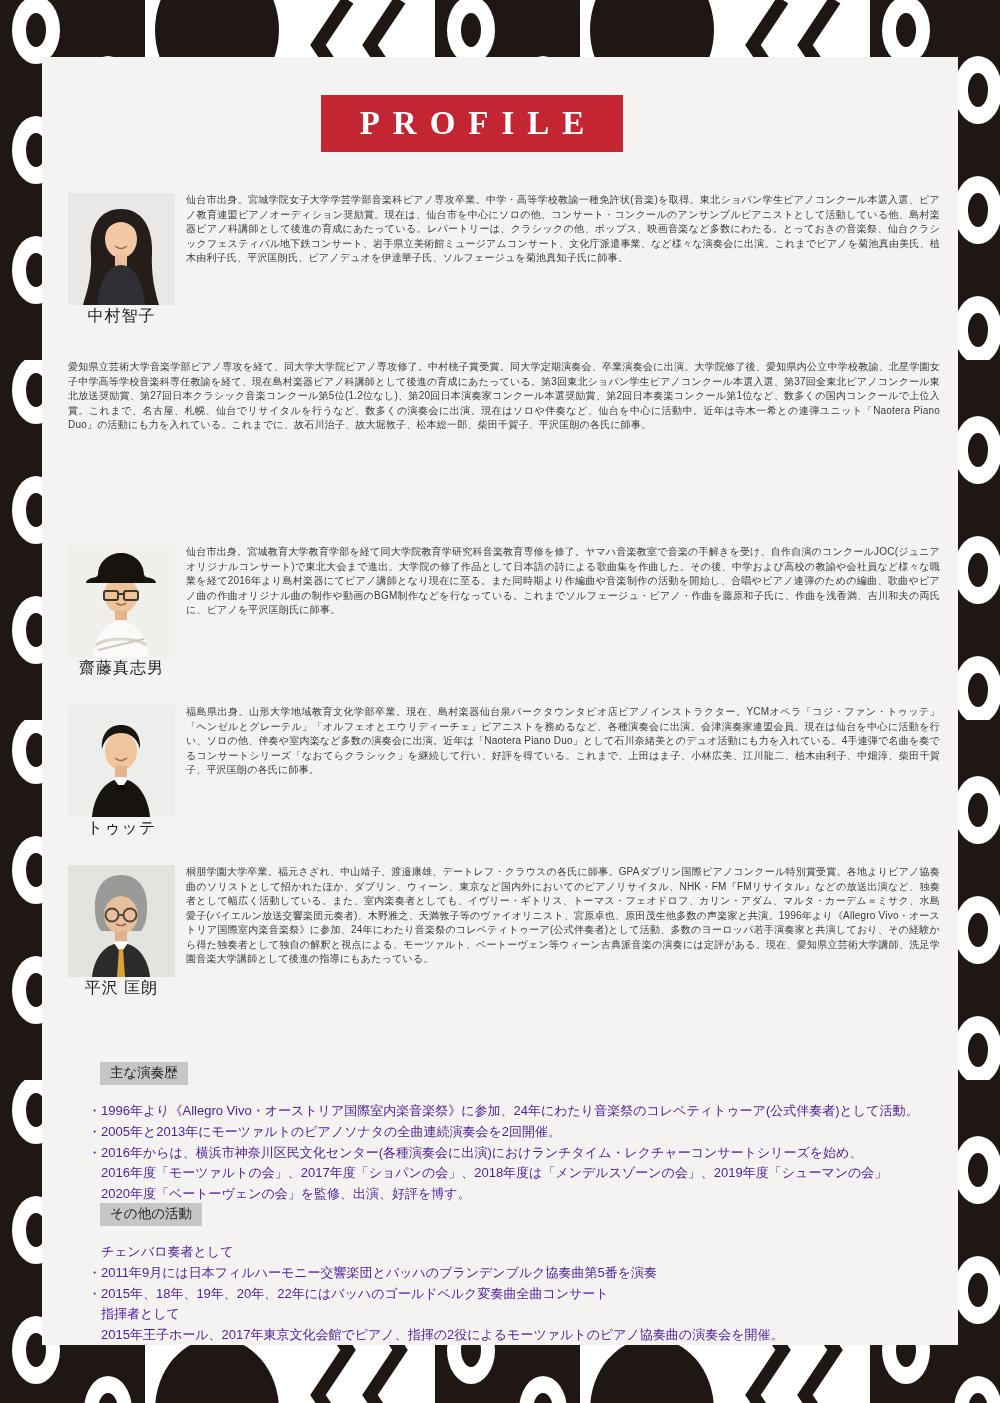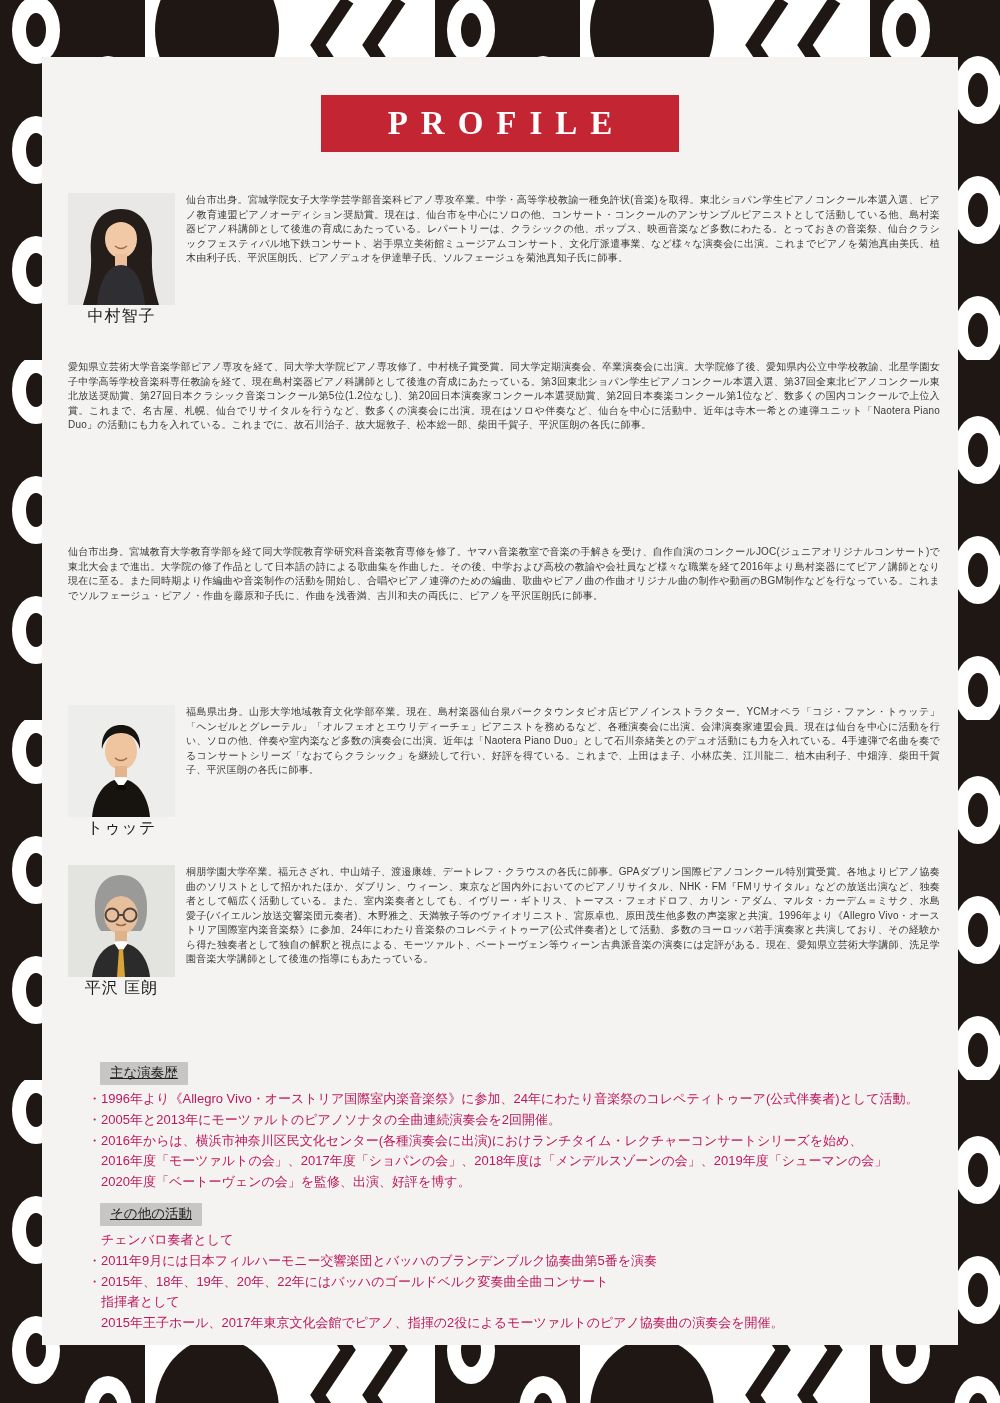--- a/index.html
+++ b/index.html
@@ -1,28 +1,28 @@
 <!DOCTYPE html>
 <html><head>
 <meta charset="utf-8">
 <style>
   html,body{margin:0;padding:0;}
   .page{position:relative;width:1000px;height:1403px;overflow:hidden;background:#ffffff;font-family:"Liberation Sans","DejaVu Sans",sans-serif;}
   .bg-pattern{position:absolute;left:0;top:0;width:1000px;height:1403px;display:block;}
   .card{position:absolute;left:42px;top:57px;width:916px;height:1288px;background:#f4f3f1;}
-  .banner{position:absolute;left:279px;top:38px;width:358px;height:57px;background:#c32533;display:flex;align-items:center;justify-content:center;}
+  .banner{position:absolute;left:279px;top:38px;width:302px;height:57px;background:#c32533;display:flex;align-items:center;justify-content:center;}
   .banner-text{color:#ffffff;font-family:"Liberation Serif","DejaVu Serif",serif;font-weight:700;font-size:33px;letter-spacing:13px;text-indent:13px;}
   .profile{position:absolute;left:26px;width:872px;display:flex;gap:11px;}
   .photo-col{width:107px;flex:none;}
   .photo{width:107px;height:112px;display:block;}
   .profile-name{margin-top:1px;text-align:center;font-size:16px;color:#1d1d1d;letter-spacing:1px;white-space:nowrap;}
   .bio{flex:1;font-size:10px;line-height:1.45;color:#3a3a3a;text-align:justify;letter-spacing:0.2px;}
   .section{position:absolute;left:46px;width:850px;}
-  .section-heading{display:inline-block;margin-left:12px;background:#c7c6c4;color:#1d1d1d;font-size:13.5px;padding:2px 10px 3px;text-decoration:underline;}
-  .section-lines{margin-top:4px;font-size:13px;line-height:1.6;color:#be185d;}
+  .section-heading{display:inline-block;margin-left:12px;background:#c7c6c4;color:#1d1d1d;font-size:13.5px;padding:2px 10px 3px;}
+  .section-lines{margin-top:16px;font-size:13px;line-height:1.6;color:#4c1d95;}
   .section-line{white-space:pre-wrap;}
   .p1{top:136px;} .p2{top:303px;} .p3{top:488px;} .p4{top:648px;} .p5{top:808px;}
   .s1{top:1005px;} .s2{top:1146px;}
 </style>
 </head>
 <body>
 
 <div class="page">
 
   <svg class="bg-pattern" width="1000" height="1403" xmlns="http://www.w3.org/2000/svg">
@@ -76,20 +76,36 @@
         <div class="profile-name">中村智子</div>
       </div>
       <div class="bio">仙台市出身。宮城学院女子大学学芸学部音楽科ピアノ専攻卒業。中学・高等学校教諭一種免許状(音楽)を取得。東北ショパン学生ピアノコンクール本選入選、ピアノ教育連盟ピアノオーディション奨励賞。現在は、仙台市を中心にソロの他、コンサート・コンクールのアンサンブルピアニストとして活動している他、島村楽器ピアノ科講師として後進の育成にあたっている。レパートリーは、クラシックの他、ポップス、映画音楽など多数にわたる。とっておきの音楽祭、仙台クラシックフェスティバル地下鉄コンサート、岩手県立美術館ミュージアムコンサート、文化庁派遣事業、など様々な演奏会に出演。これまでピアノを菊池真由美氏、植木由利子氏、平沢匡朗氏、ピアノデュオを伊達華子氏、ソルフェージュを菊池真知子氏に師事。</div>
     </div>
 
     <div class="profile p2">
       <div class="bio">愛知県立芸術大学音楽学部ピアノ専攻を経て、同大学大学院ピアノ専攻修了。中村桃子賞受賞。同大学定期演奏会、卒業演奏会に出演。大学院修了後、愛知県内公立中学校教諭、北星学園女子中学高等学校音楽科専任教諭を経て、現在島村楽器ピアノ科講師として後進の育成にあたっている。第3回東北ショパン学生ピアノコンクール本選入選、第37回全東北ピアノコンクール東北放送奨励賞、第27回日本クラシック音楽コンクール第5位(1.2位なし)、第20回日本演奏家コンクール本選奨励賞、第2回日本奏楽コンクール第1位など、数多くの国内コンクールで上位入賞。これまで、名古屋、札幌、仙台でリサイタルを行うなど、数多くの演奏会に出演。現在はソロや伴奏など、仙台を中心に活動中。近年は寺木一希との連弾ユニット「Naotera Piano Duo」の活動にも力を入れている。これまでに、故石川治子、故大堀敦子、松本総一郎、柴田千賀子、平沢匡朗の各氏に師事。</div>
     </div>
 
     <div class="profile p3">
+      <div class="photo-col">
+        <svg class="photo" viewBox="0 0 107 112">
+          <rect width="107" height="112" fill="#f1efec"></rect>
+          <ellipse cx="53" cy="50" rx="17" ry="18" fill="#edc39c"></ellipse>
+          <path d="M30 30 C30 16 42 8 53 8 C64 8 76 16 76 30 L78 32 C84 33 88 35 88 38 L18 38 C18 35 22 33 28 32 Z" fill="#17140f"></path>
+          <rect x="36" y="46" width="14" height="9" rx="2" fill="none" stroke="#41382e" stroke-width="2"></rect>
+          <rect x="56" y="46" width="14" height="9" rx="2" fill="none" stroke="#41382e" stroke-width="2"></rect>
+          <line x1="50" y1="49" x2="56" y2="49" stroke="#41382e" stroke-width="2"></line>
+          <rect x="47" y="66" width="12" height="9" fill="#e4b58c"></rect>
+          <path d="M25 112 C27 90 38 76 53 76 C68 76 79 90 81 112 Z" fill="#fbfaf8"></path>
+          <path d="M28 100 C38 92 68 92 78 100" stroke="#d8d4cd" stroke-width="3" fill="none"></path>
+          <path d="M30 105 L76 94" stroke="#cfcabf" stroke-width="2" fill="none"></path>
+          <path d="M48 58 q5 4 10 0" stroke="#a06a4a" stroke-width="1.5" fill="none"></path>
+        </svg>
+        <div class="profile-name">齋藤真志男</div>
+      </div>
       <div class="bio">仙台市出身。宮城教育大学教育学部を経て同大学院教育学研究科音楽教育専修を修了。ヤマハ音楽教室で音楽の手解きを受け、自作自演のコンクールJOC(ジュニアオリジナルコンサート)で東北大会まで進出。大学院の修了作品として日本語の詩による歌曲集を作曲した。その後、中学および高校の教諭や会社員など様々な職業を経て2016年より島村楽器にてピアノ講師となり現在に至る。また同時期より作編曲や音楽制作の活動を開始し、合唱やピアノ連弾のための編曲、歌曲やピアノ曲の作曲オリジナル曲の制作や動画のBGM制作などを行なっている。これまでソルフェージュ・ピアノ・作曲を藤原和子氏に、作曲を浅香満、吉川和夫の両氏に、ピアノを平沢匡朗氏に師事。</div>
     </div>
 
     <div class="profile p4">
       <div class="photo-col">
         <svg class="photo" viewBox="0 0 107 112">
           <rect width="107" height="112" fill="#ededec"></rect>
           <ellipse cx="53" cy="46" rx="16" ry="19" fill="#eec59e"></ellipse>
           <path d="M53 20 C40 20 33 30 34 44 C37 32 45 28 53 28 C61 28 69 32 72 44 C73 30 66 20 53 20 Z" fill="#17130f"></path>
           <rect x="47" y="61" width="12" height="11" fill="#e4b58c"></rect>

